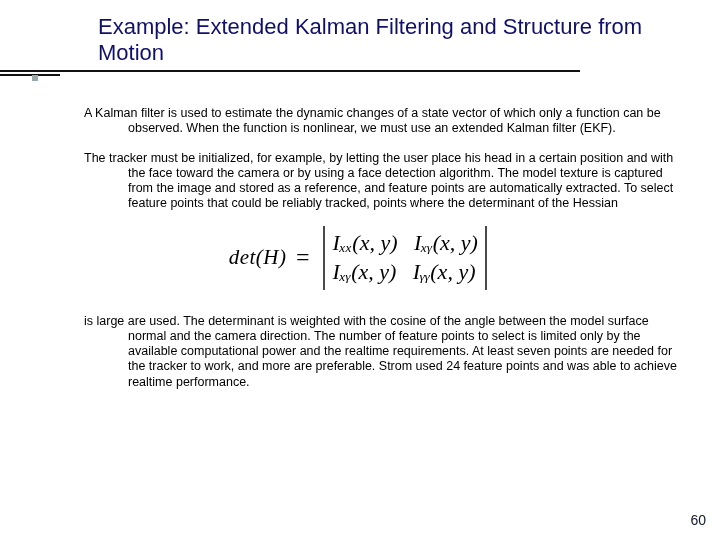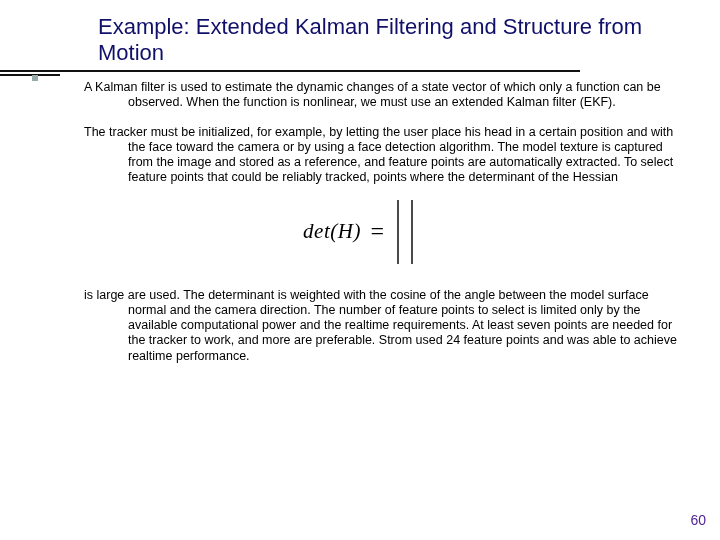--- a/index.html
+++ b/index.html
@@ -44,21 +44,21 @@
     width: 580px;
     margin-bottom: 2px;
   }
   .rule-short {
     height: 0;
     border-top: 2px solid #111;
     width: 60px;
   }
   .body {
     position: absolute;
-    top: 80px;
+    top: 106px;
     left: 40px;
     right: 40px;
     font-size: 12.5px;
     line-height: 1.22;
   }
   .para {
     margin: 0 0 14px 0;
     text-indent: -44px;
     padding-left: 88px;
   }
@@ -94,21 +94,21 @@
     font-size: 22px;
     line-height: 1.3;
     text-align: left;
   }
   .matrix .mrow .I { font-style: italic; }
   .pagenum {
     position: absolute;
     right: 14px;
     bottom: 12px;
     font-size: 14px;
-    color: #4c1d95;
+    color: #0f172a;
   }
   .tiny-square {
     position: absolute;
     left: 32px;
     top: 75px;
     width: 6px;
     height: 6px;
     background: #9aa;
   }
 </style>
@@ -128,20 +128,30 @@
   <div class="tiny-square"></div>
 
   <div class="body">
     <p class="para">A Kalman filter is used to estimate the dynamic changes of a state vector of which only a function can be observed. When the function is nonlinear, we must use an extended Kalman filter (EKF).</p>
     <p class="para">The tracker must be initialized, for example, by letting the user place his head in a certain position and with the face toward the camera or by using a face detection algorithm. The model texture is captured from the image and stored as a reference, and feature points are automatically extracted. To select feature points that could be reliably tracked, points where the determinant of the Hessian</p>
 
     <div class="formula">
       <span class="det">det(H)</span>
       <span class="eq">=</span>
       <span class="bar"></span>
+      <span class="matrix">
+        <div class="mrow">
+          <span class="I"><span>Iₓₓ(x, y)</span></span>&nbsp;&nbsp;
+          <span class="I"><span>Iₓᵧ(x, y)</span></span>
+        </div>
+        <div class="mrow">
+          <span class="I"><span>Iₓᵧ(x, y)</span></span>&nbsp;&nbsp;
+          <span class="I"><span>Iᵧᵧ(x, y)</span></span>
+        </div>
+      </span>
       <span class="bar"></span>
     </div>
 
     <p class="para">is large are used. The determinant is weighted with the cosine of the angle between the model surface normal and the camera direction. The number of feature points to select is limited only by the available computational power and the realtime requirements. At least seven points are needed for the tracker to work, and more are preferable. Strom used 24 feature points and was able to achieve realtime performance.</p>
   </div>
 
   <div class="pagenum">60</div>
 </div>
 
 </body></html>

